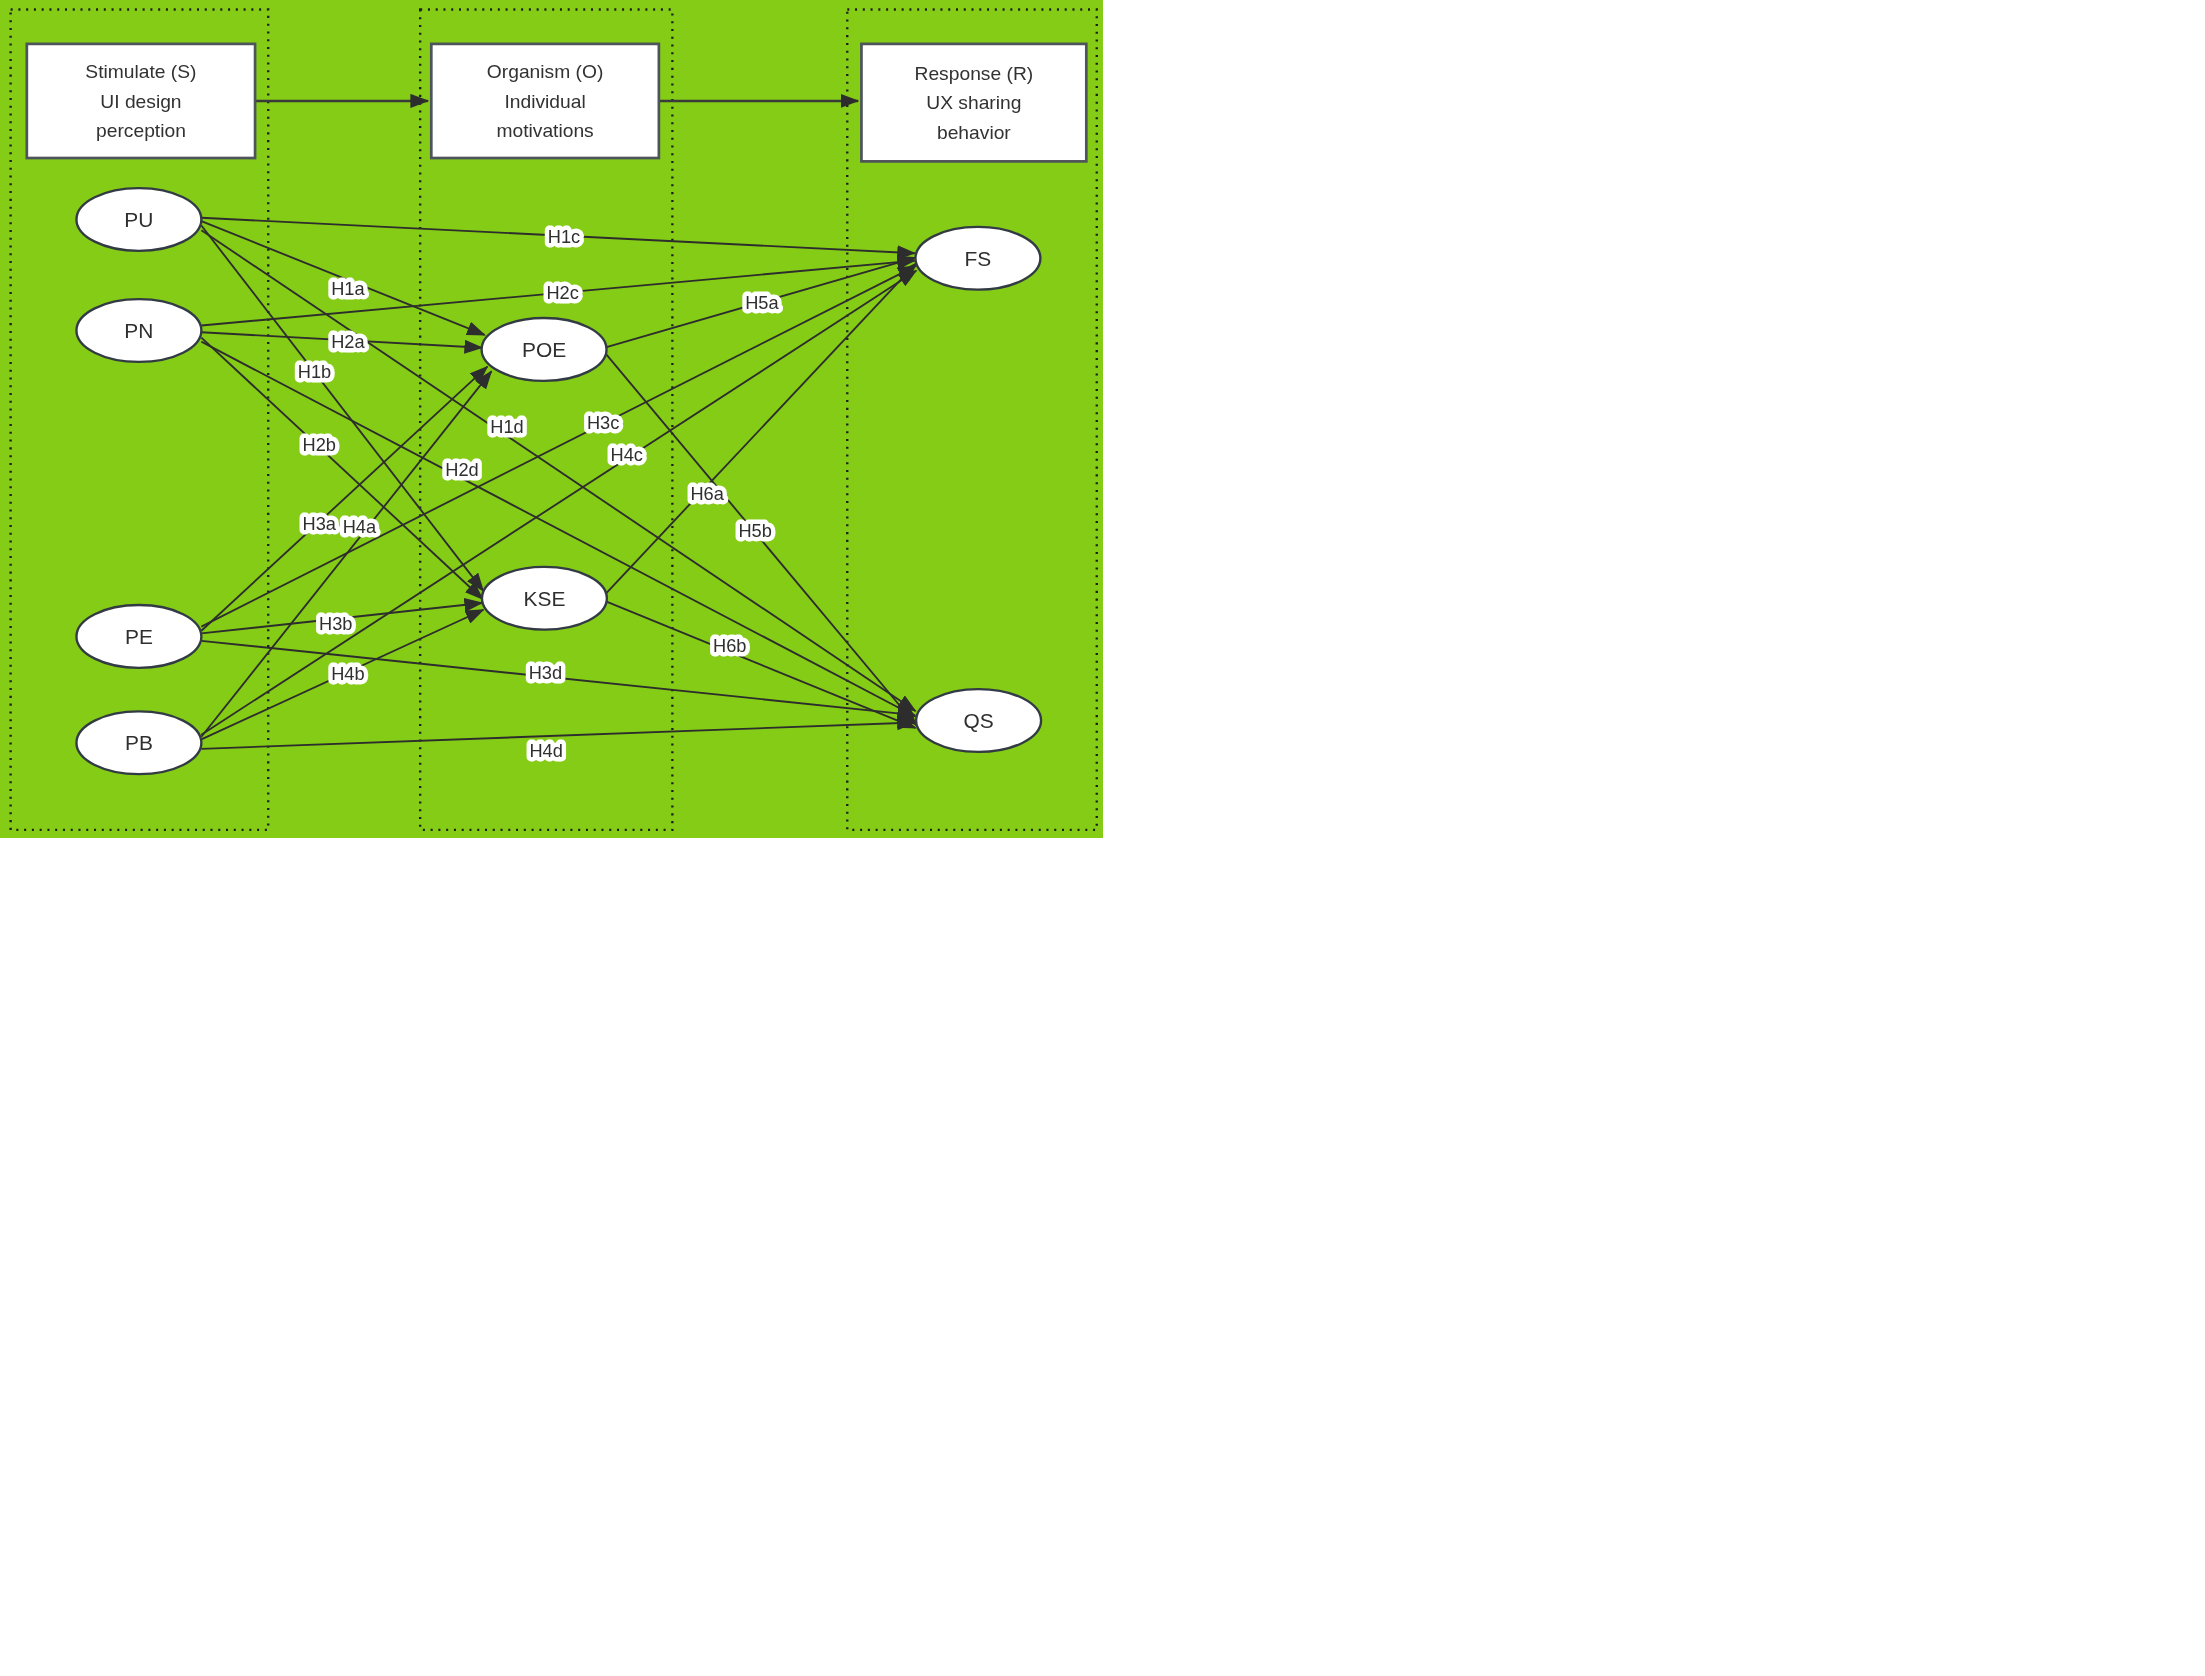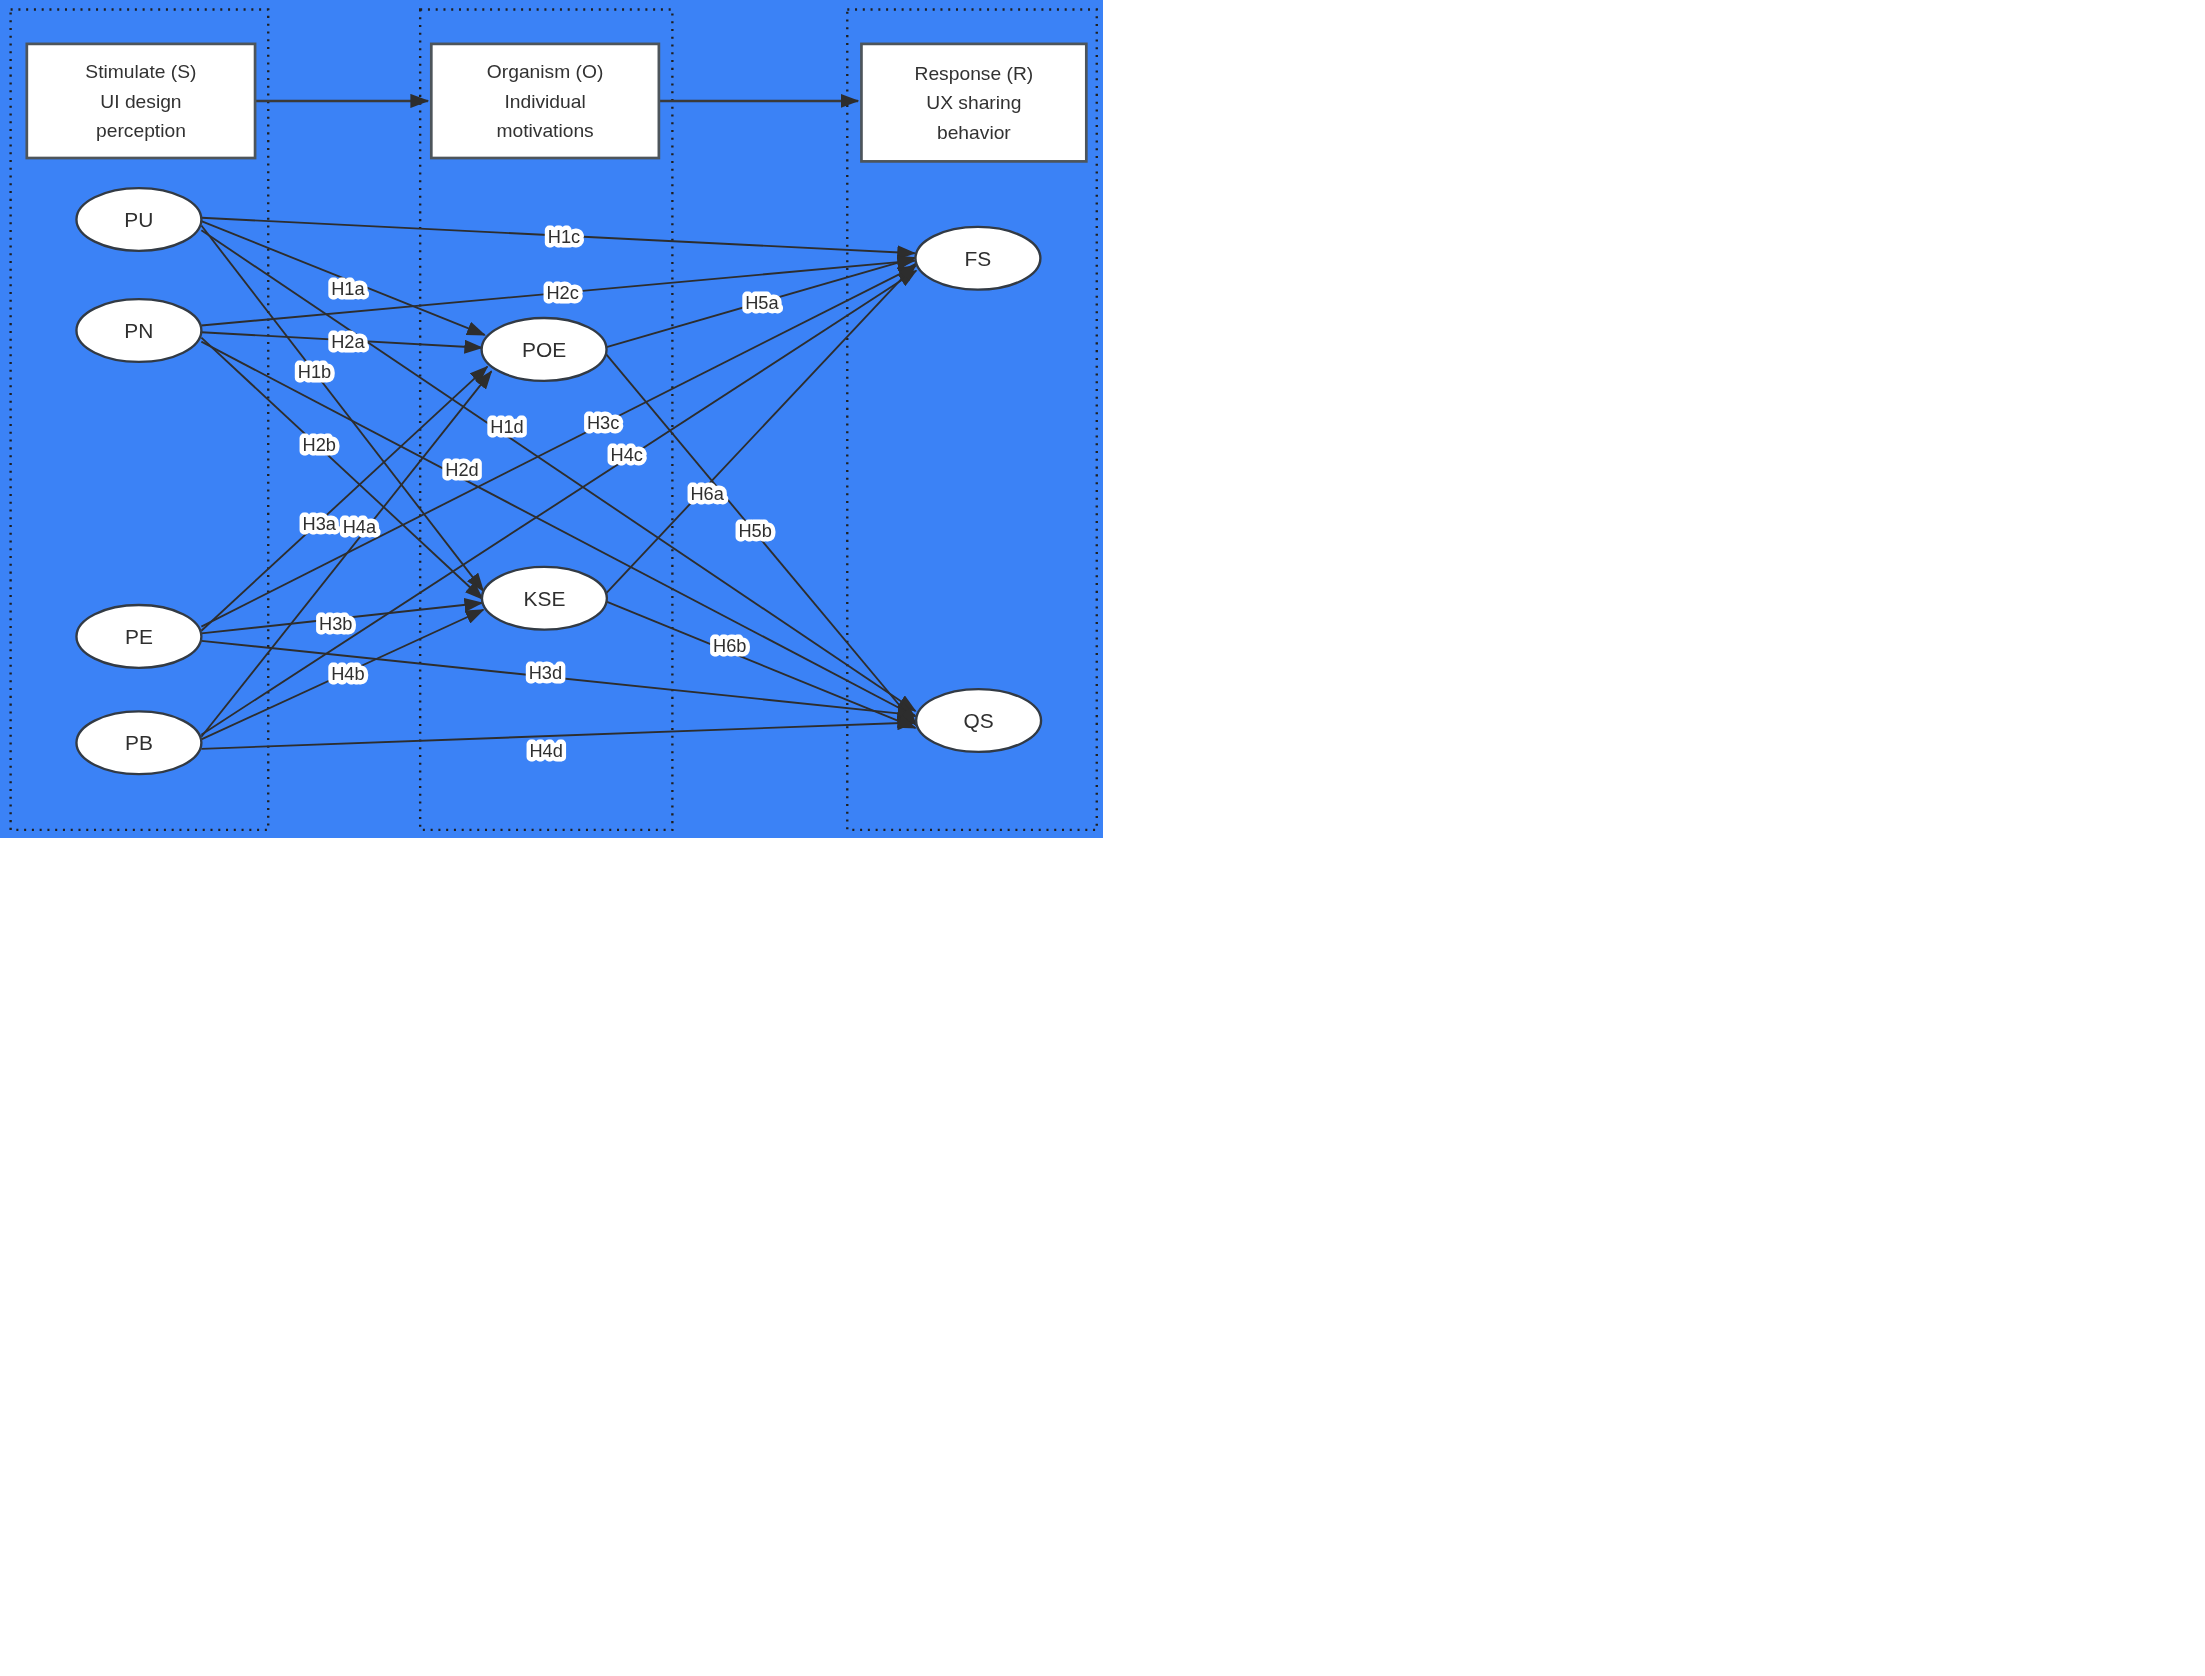--- a/index.html
+++ b/index.html
@@ -4,21 +4,21 @@
 <style>
   html, body {
     margin: 0;
     padding: 0;
     background: #ffffff;
     font-family: "Liberation Sans", sans-serif;
   }
   .figure-wrap {
     width: 1103px;
     height: 838px;
-    background: #3b82f6;
+    background: #84cc16;
     position: relative;
     overflow: hidden;
     text-align: center;
   }
   svg { display: block; }
   .col-frame   { fill: none; stroke: #1f1f1f; stroke-width: 7; stroke-dasharray: 6 17; }
   .header-box  { fill: #ffffff; stroke: #4d555b; stroke-width: 8; }
   .header-text { fill: #323232; font-size: 57px; }
   .flow-line   { stroke: #3a3a3a; stroke-width: 7; fill: none; }
   .edge-line   { stroke: #2d2d2d; stroke-width: 5.5; fill: none; }

